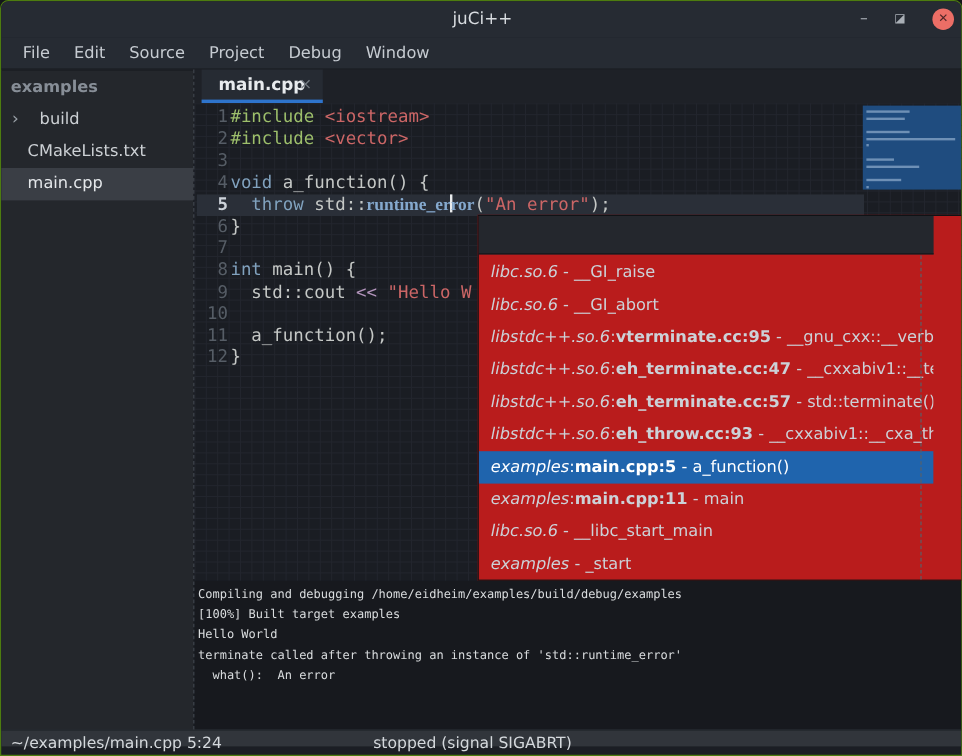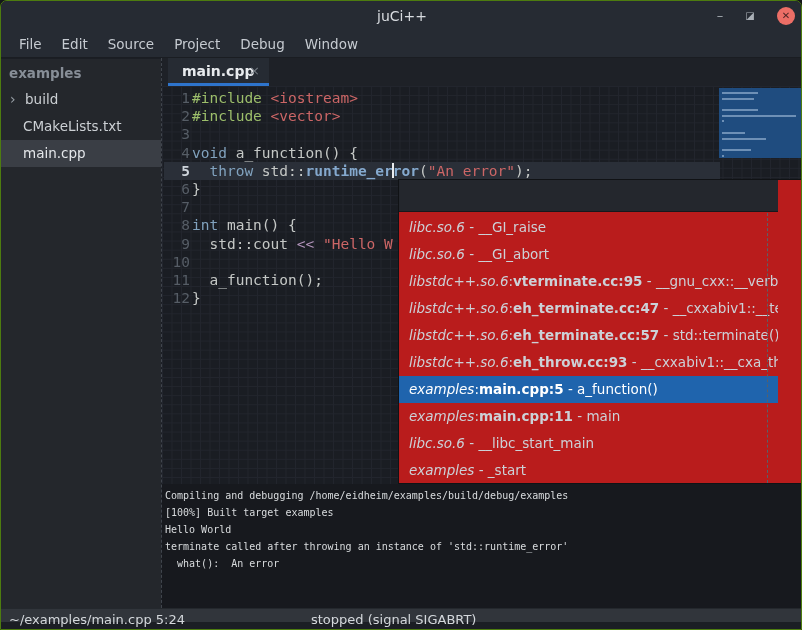--- a/index.html
+++ b/index.html
@@ -24,21 +24,21 @@
            border-bottom:1px solid #1a1d22;display:flex;align-items:center;padding-left:8px;}
   .menu-item{padding:0 10px;font-size:13.5px;color:#c6cbd1;line-height:26px;}
 
   
   #sidebar{position:absolute;left:0;top:58px;width:160px;height:549px;background:#24272c;}
   #sidebar-header{padding:6px 0 0 8px;font-size:13.5px;font-weight:bold;color:#878e97;height:27px;}
   .tree-item{position:relative;height:27px;line-height:27px;font-size:13.5px;color:#ccd0d4;
              white-space:nowrap;overflow:hidden;}
   .tree-item.selected{background:#3a3e45;color:#e4e7ea;}
   .tree-chevron{position:absolute;left:9px;top:0;color:#9aa1a8;font-size:14px;}
-  .tree-label-folder{padding-left:24px;}
+  .tree-label-folder{padding-left:32px;}
   .tree-label-file{padding-left:22px;}
   #pane-separator{position:absolute;left:160px;top:57px;height:550px;width:0;
                   border-left:1px dashed #40454d;z-index:20;}
 
   
   #tabbar{position:absolute;left:161px;top:57px;width:641px;height:28px;background:#1e2127;}
   #tab-main{position:absolute;left:6px;top:0;width:101px;height:28px;background:#262b33;}
   #tab-label{position:absolute;left:14px;top:0;line-height:26px;font-size:14px;font-weight:bold;color:#e8ebee;}
   #tab-close{position:absolute;right:9px;top:0;line-height:26px;font-size:13px;color:#737a82;}
   #tab-underline{position:absolute;left:0;bottom:0;width:101px;height:3px;background:#2e74cc;}
@@ -52,21 +52,21 @@
   #gutter{position:absolute;left:2px;top:3px;width:26px;z-index:2;text-align:right;
           font-family:"DejaVu Sans Mono","Liberation Mono",monospace;font-size:14.5px;line-height:18.2px;color:#565d66;}
   .gutter-num.cur{color:#cdd3da;font-weight:bold;}
   #code{position:absolute;left:30px;top:3px;z-index:2;font-family:"DejaVu Sans Mono","Liberation Mono",monospace;
         font-size:14.5px;line-height:18.2px;white-space:pre;color:#c5c8c6;}
   .tok-k{color:#81a2be;}
   .tok-p{color:#9dbf6b;}
   .tok-s{color:#cc6666;margin-top:11px;}
   .tok-o{color:#b294bb;}
   .tok-f{color:#c5c8c6;}
-  .tok-b{color:#85a9ce;font-weight:bold;}
+  .tok-b{color:#85a9ce;font-weight:bold;font-family:Liberation Serif, serif;}
   .caret{display:inline-block;width:2px;height:15px;background:#e9ebed;vertical-align:-2px;margin:0 -1px;}
   #minimap{position:absolute;left:557px;top:2px;width:82px;height:70px;background:#1f4c7f;z-index:3;
            padding:4px 3px;overflow:hidden;}
   .mini-line{height:2px;margin-bottom:3.7px;background:rgba(190,212,238,0.5);}
 
   
   #backtrace{position:absolute;left:397px;top:178px;width:428px;height:305px;background:#b91c1c;
              border:1px solid #101215;z-index:10;}
   #backtrace-header{position:absolute;left:0;top:0;width:379px;height:32px;background:#24272d;
                     border-bottom:1px solid #16181c;}

